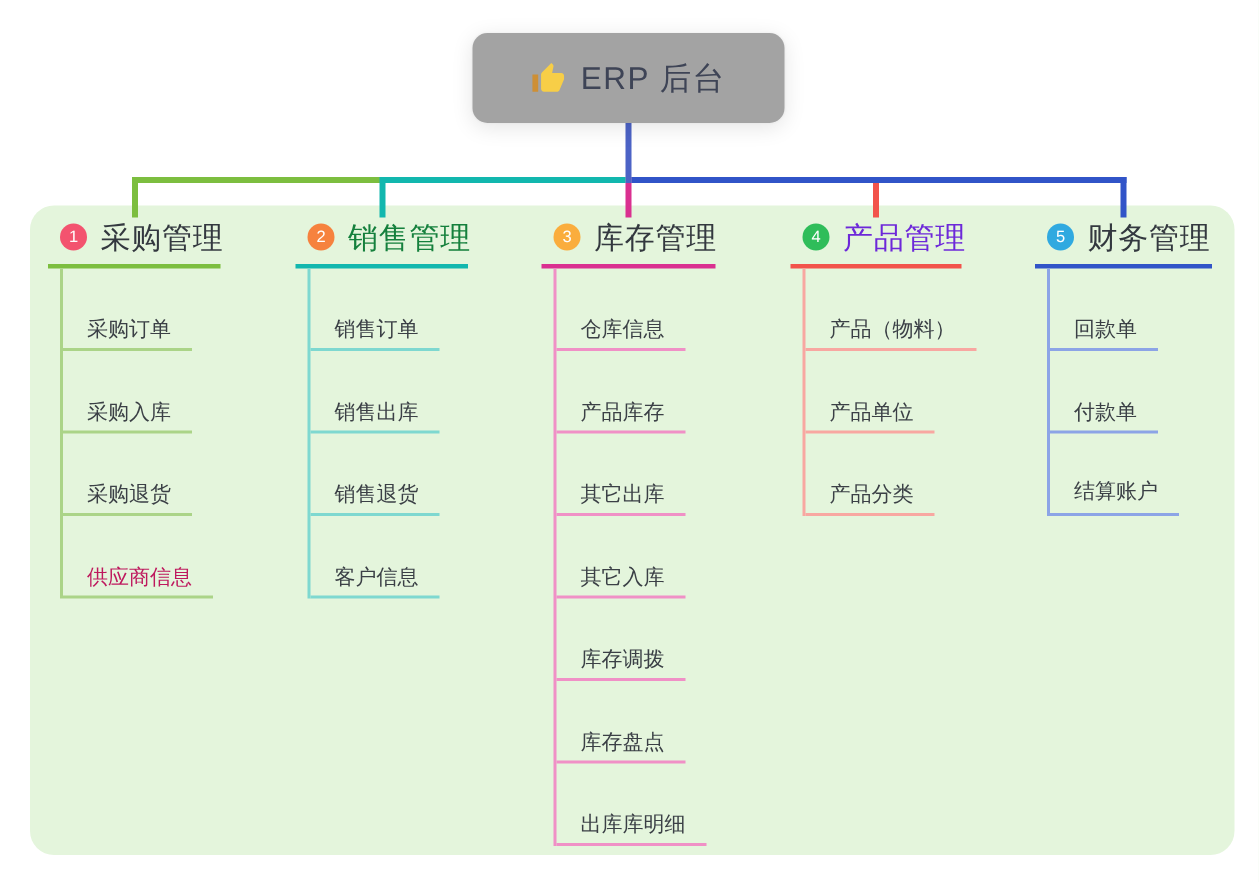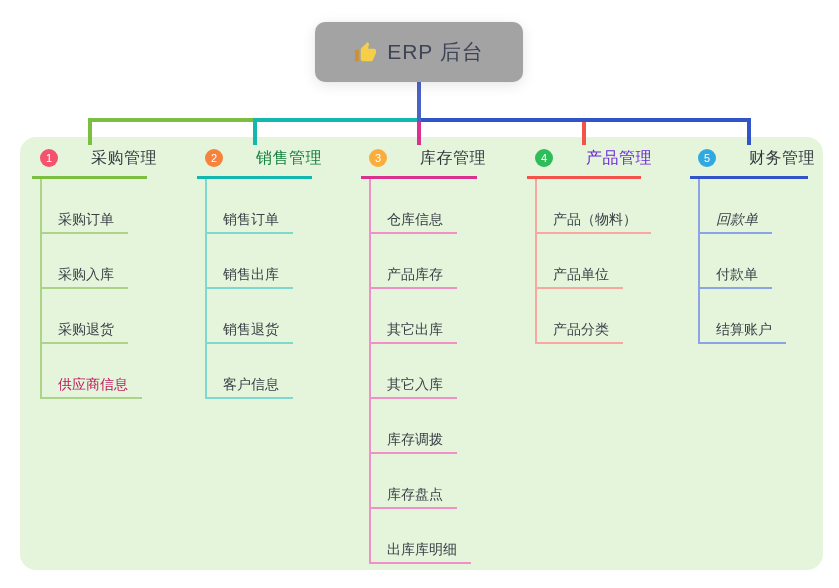--- a/index.html
+++ b/index.html
@@ -17,21 +17,21 @@
 
   
   .conn{position:absolute;}
 
   
   .branch{position:absolute;top:145px;}
   .branch-title{box-sizing:border-box;height:34px;border-bottom:3px solid transparent;
     display:flex;align-items:center;gap:9px;padding:0 0 5px 8px;cursor:default;}
   .badge{width:18px;height:18px;border-radius:50%;color:#fff;font-size:11px;line-height:18px;
     text-align:center;flex:0 0 18px;}
-  .branch-title-text{font-size:16px;letter-spacing:0.5px;white-space:nowrap;margin-left:24px;}
+  .branch-title-text{font-size:20px;letter-spacing:0.5px;white-space:nowrap;}
   .children{margin-left:8px;border-left:2px solid transparent;width:fit-content;}
   .child{box-sizing:border-box;height:55px;display:flex;align-items:flex-end;
     padding:0 14px 6px 16px;border-bottom:2px solid transparent;width:fit-content;
     white-space:nowrap;font-size:14px;line-height:1;}
 </style>
 </head>
 <body>
 
 <div id="stage">
 
@@ -143,26 +143,26 @@
             <span style="color: rgb(59, 64, 70);">产品分类</span>
           </div>
         </div>
       </div>
       <div class="branch" style="left: 690px;">
         <div class="branch-title" style="width: 118px; border-bottom-color: rgb(49, 84, 200);">
           <span class="badge" style="background: rgb(48, 169, 224);">5</span>
           <span class="branch-title-text" style="color: rgb(51, 56, 63);">财务管理</span>
         </div>
         <div class="children" style="border-left-color: rgb(140, 164, 230);">
-          <div class="child" style="border-bottom-color: rgb(140, 164, 230); font-style: italic;">
+          <div class="child" style="border-bottom-color: rgb(140, 164, 230);">
             <span style="color: rgb(59, 64, 70);">回款单</span>
           </div>
           <div class="child" style="border-bottom-color: rgb(140, 164, 230);">
             <span style="color: rgb(59, 64, 70);">付款单</span>
           </div>
           <div class="child" style="border-bottom-color: rgb(140, 164, 230);">
-            <span style="color: rgb(59, 64, 70);">结算账户</span>
+            <span style="color: rgb(59, 64, 70); font-family: Liberation Serif, serif;">结算账户</span>
           </div>
         </div>
       </div>
     </div>
 
 </div>
 
 </body></html>

